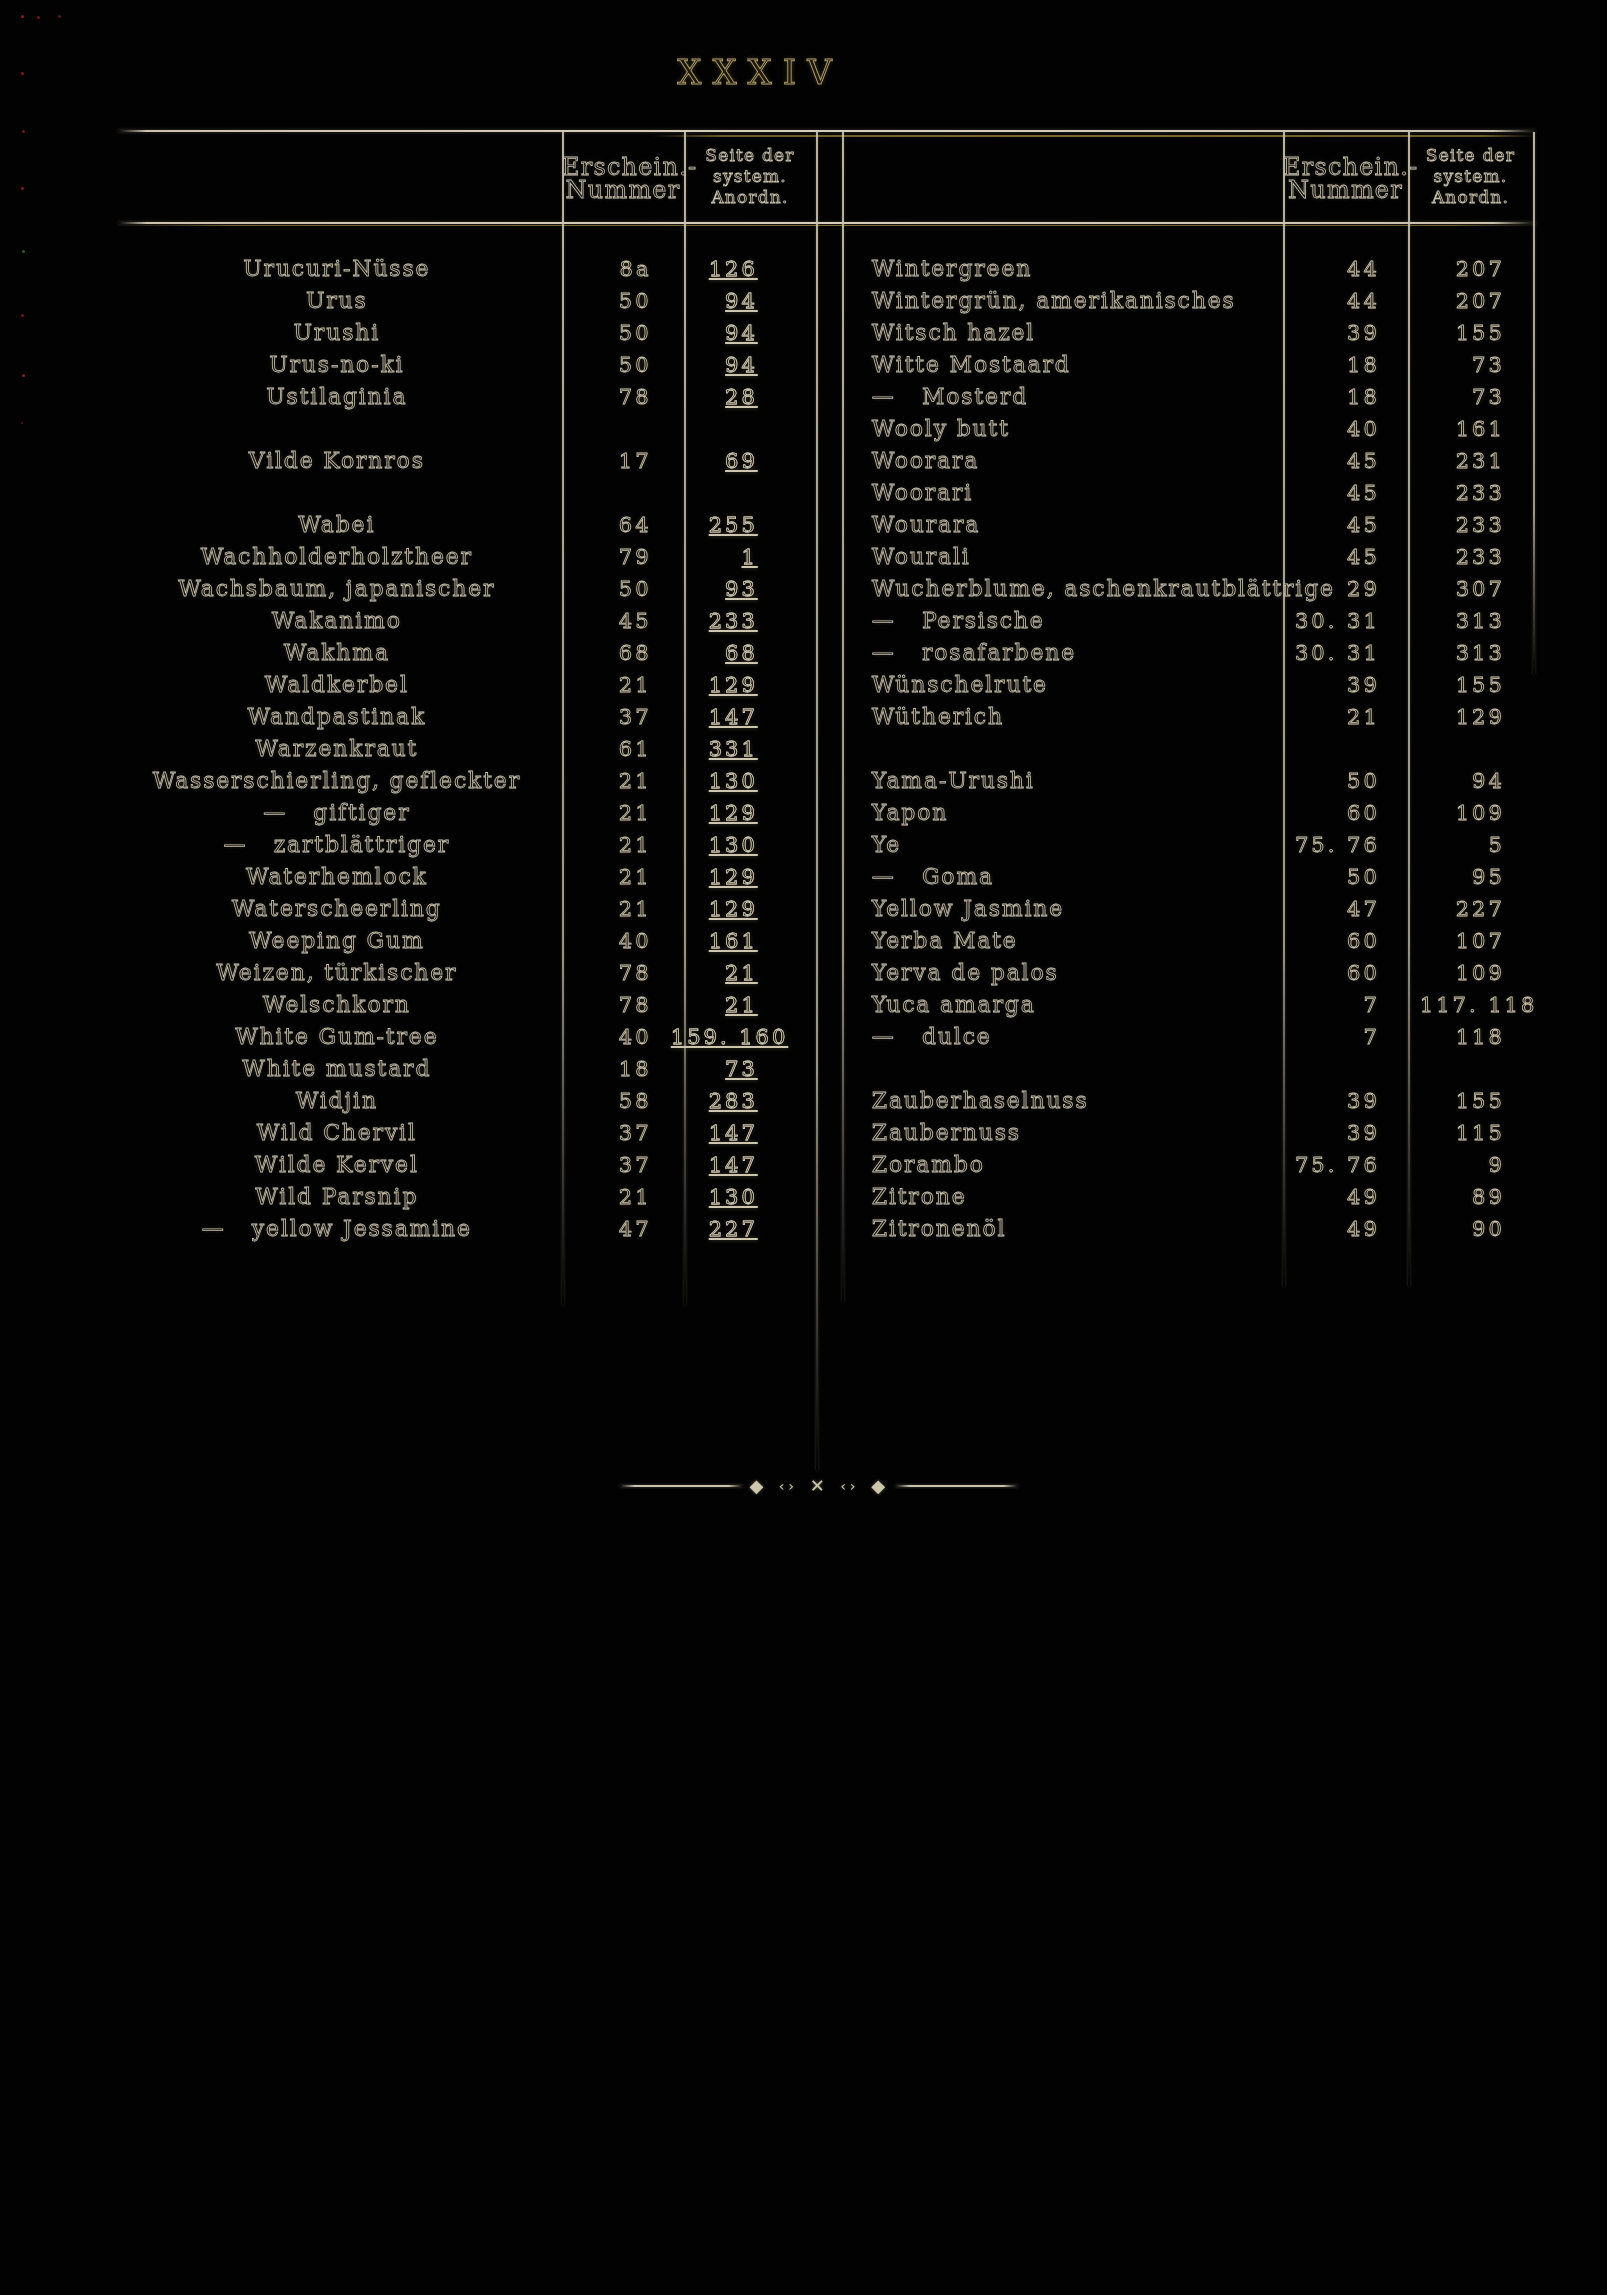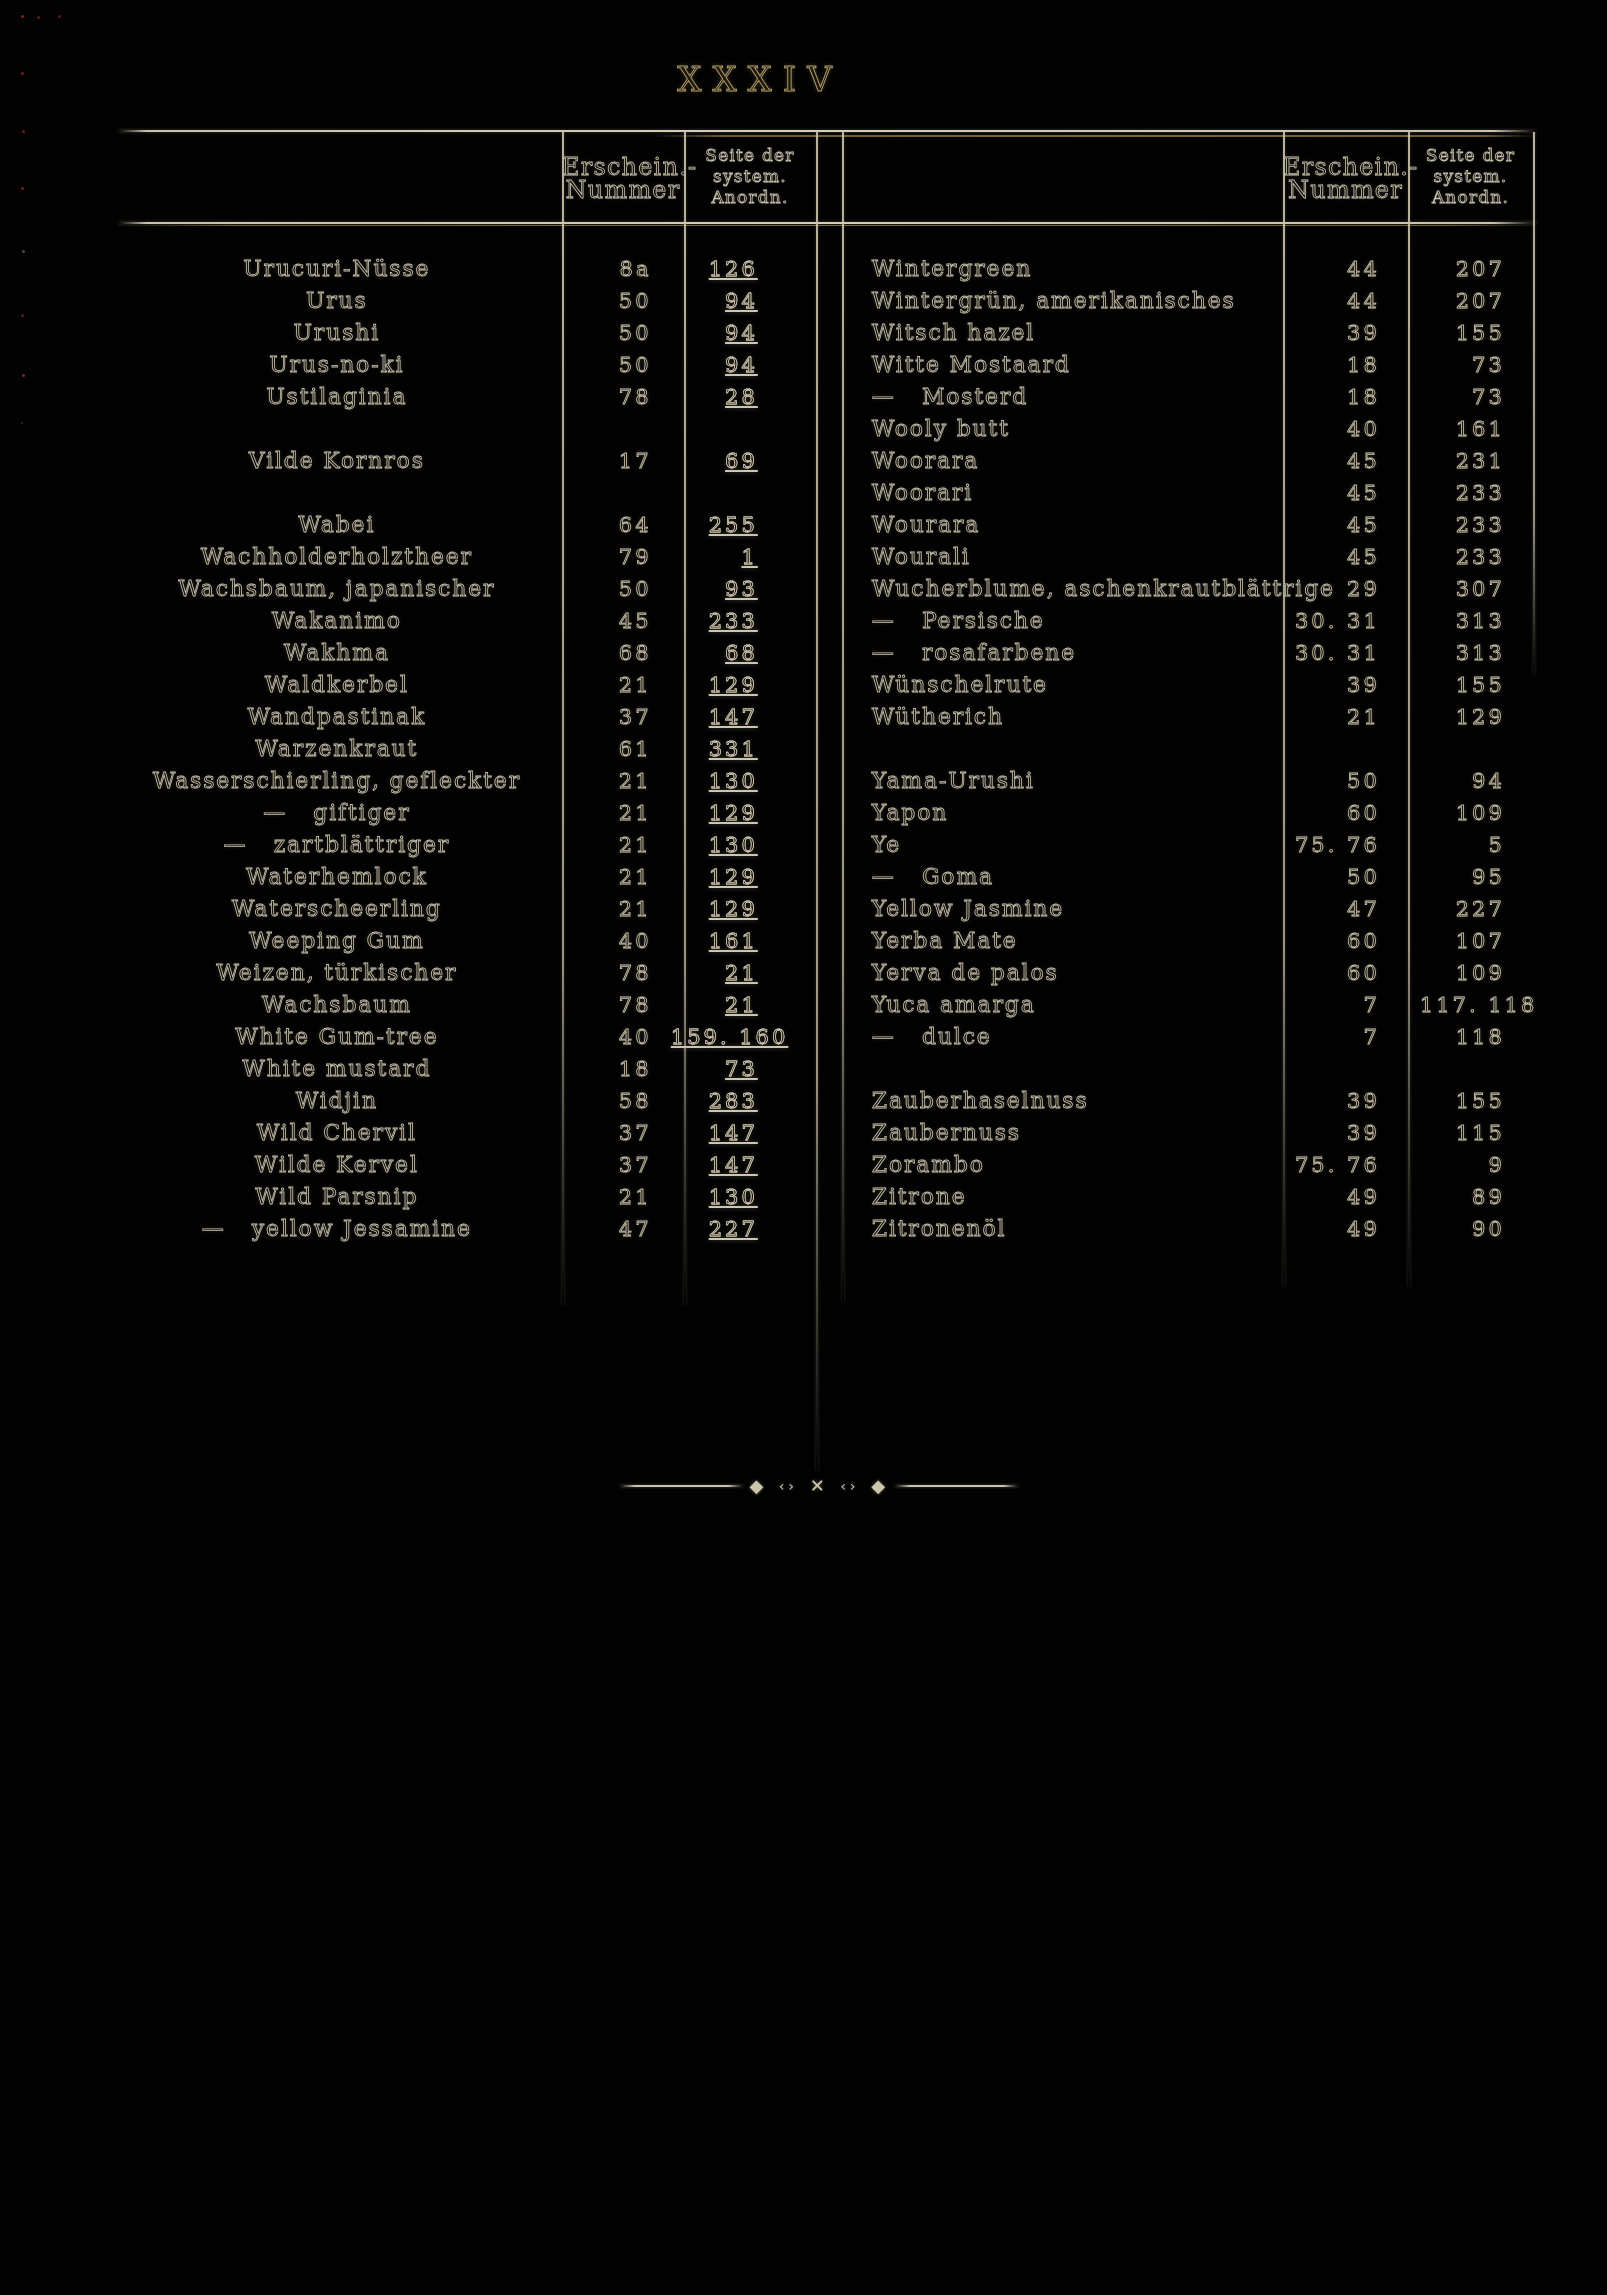--- a/index.html
+++ b/index.html
@@ -11,21 +11,21 @@
         text-shadow:0 0 4.2px rgba(205,197,175,.30);}
   .etch-num{color:rgba(28,23,12,.96);-webkit-text-stroke:0.8px #cdc5ae;
         text-shadow:0 0 4.2px rgba(210,200,170,.34);}
   .etch-gold{color:rgba(30,24,10,.95);-webkit-text-stroke:0.9px #b29f6d;
         text-shadow:0 0 5.4px rgba(190,170,120,.40);}
   @supports not (-webkit-text-stroke:1px #000){
     .etch,.etch-num{color:#b7b09e;}
     .etch-gold{color:#ab9a6c;}
   }
 
-  .title{position:absolute;top:59px;left:0;width:1520px;text-align:center;
+  .title{position:absolute;top:52px;left:0;width:1520px;text-align:center;
          font-size:34px;letter-spacing:11px;}
 
   
   .rule{position:absolute;background:linear-gradient(90deg,rgba(180,172,150,0) 0%,#c9c2b0 2%,#d6cfbc 50%,#c9c2b0 97%,rgba(180,172,150,0) 100%);
         box-shadow:0 0 3.6px rgba(200,190,160,.35);}
   .rule-olive{position:absolute;background:linear-gradient(90deg,rgba(90,74,36,0) 0%,#6b5a2c 8%,#7a6632 50%,#6b5a2c 94%,rgba(90,74,36,0) 100%);}
   .vline{position:absolute;width:1.8px;
         background:linear-gradient(180deg,rgba(205,197,176,.9) 0%,rgba(205,197,176,.75) 70%,rgba(205,197,176,0) 100%);
         box-shadow:0 0 3px rgba(190,180,150,.28);}
 
@@ -204,21 +204,21 @@
         <div class="cell name">Weeping Gum</div>
         <div class="cell nr etch-num">40</div>
         <div class="cell page etch-num">161</div>
       </div>
       <div class="row">
         <div class="cell name">Weizen, türkischer</div>
         <div class="cell nr etch-num">78</div>
         <div class="cell page etch-num">21</div>
       </div>
       <div class="row">
-        <div class="cell name">Wachsbaum</div>
+        <div class="cell name">Welschkorn</div>
         <div class="cell nr etch-num">78</div>
         <div class="cell page etch-num">21</div>
       </div>
       <div class="row">
         <div class="cell name">White Gum-tree</div>
         <div class="cell nr etch-num">40</div>
         <div class="cell page etch-num">159. 160</div>
       </div>
       <div class="row">
         <div class="cell name">White mustard</div>

